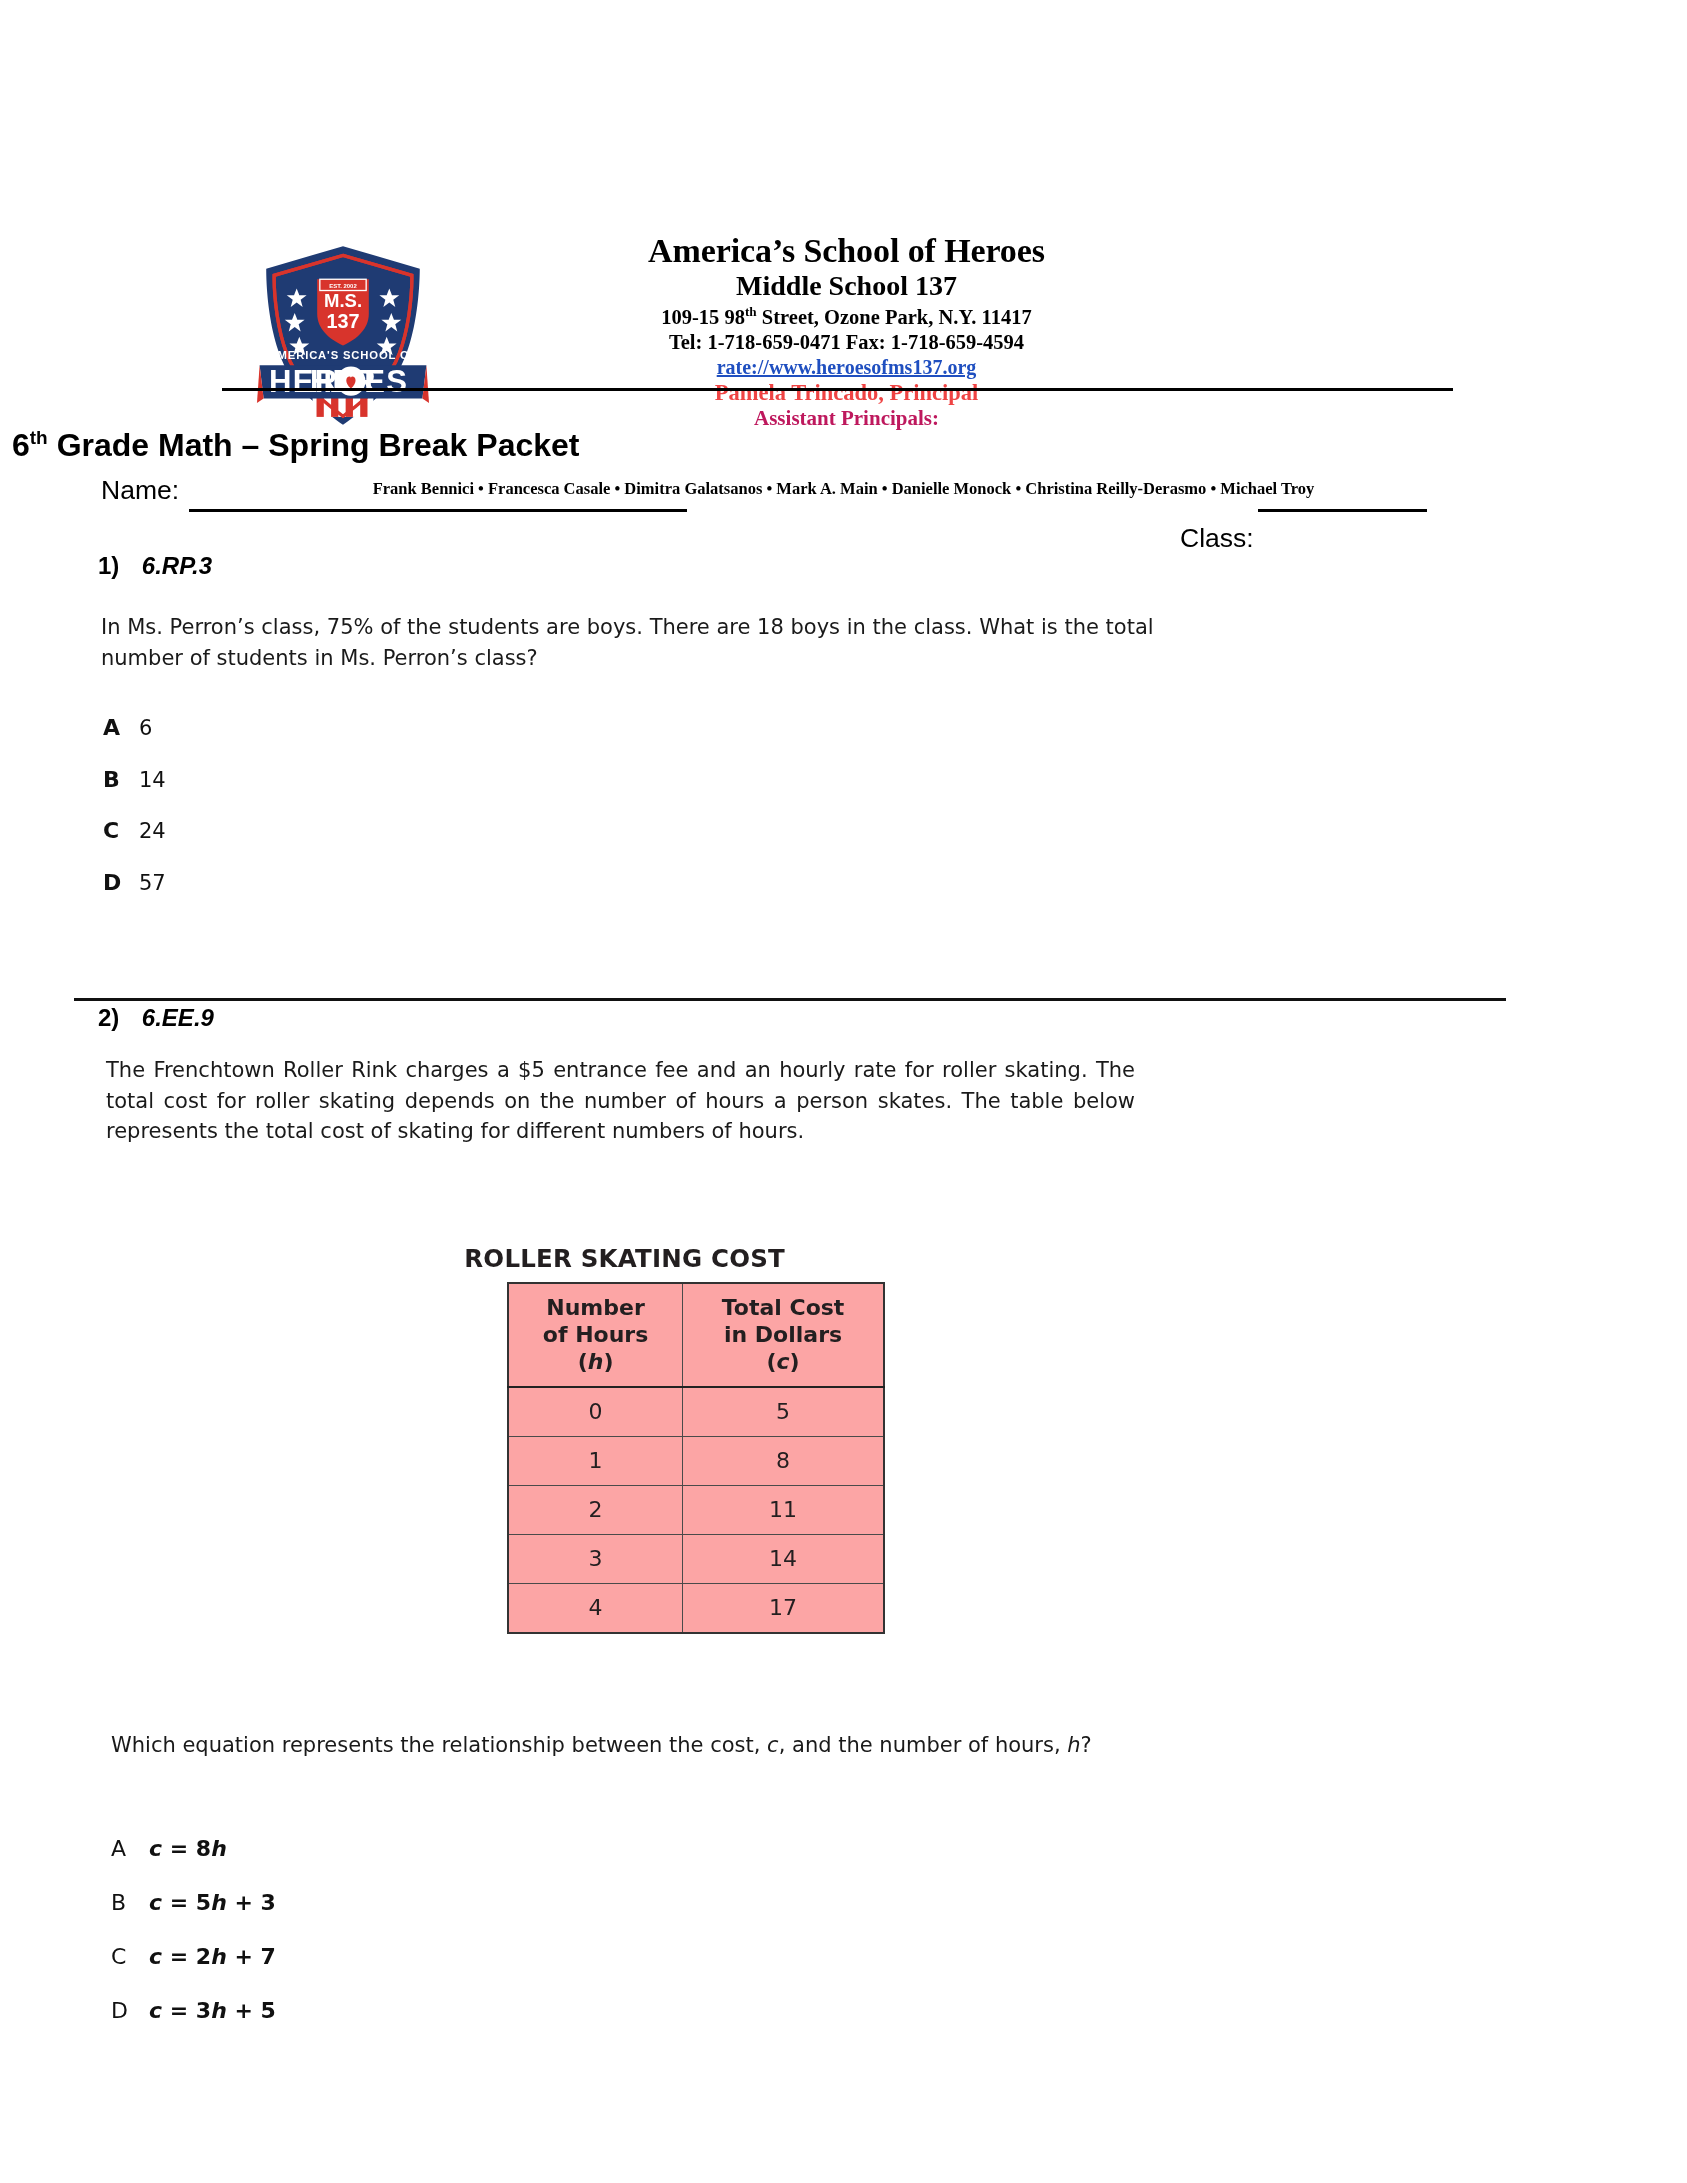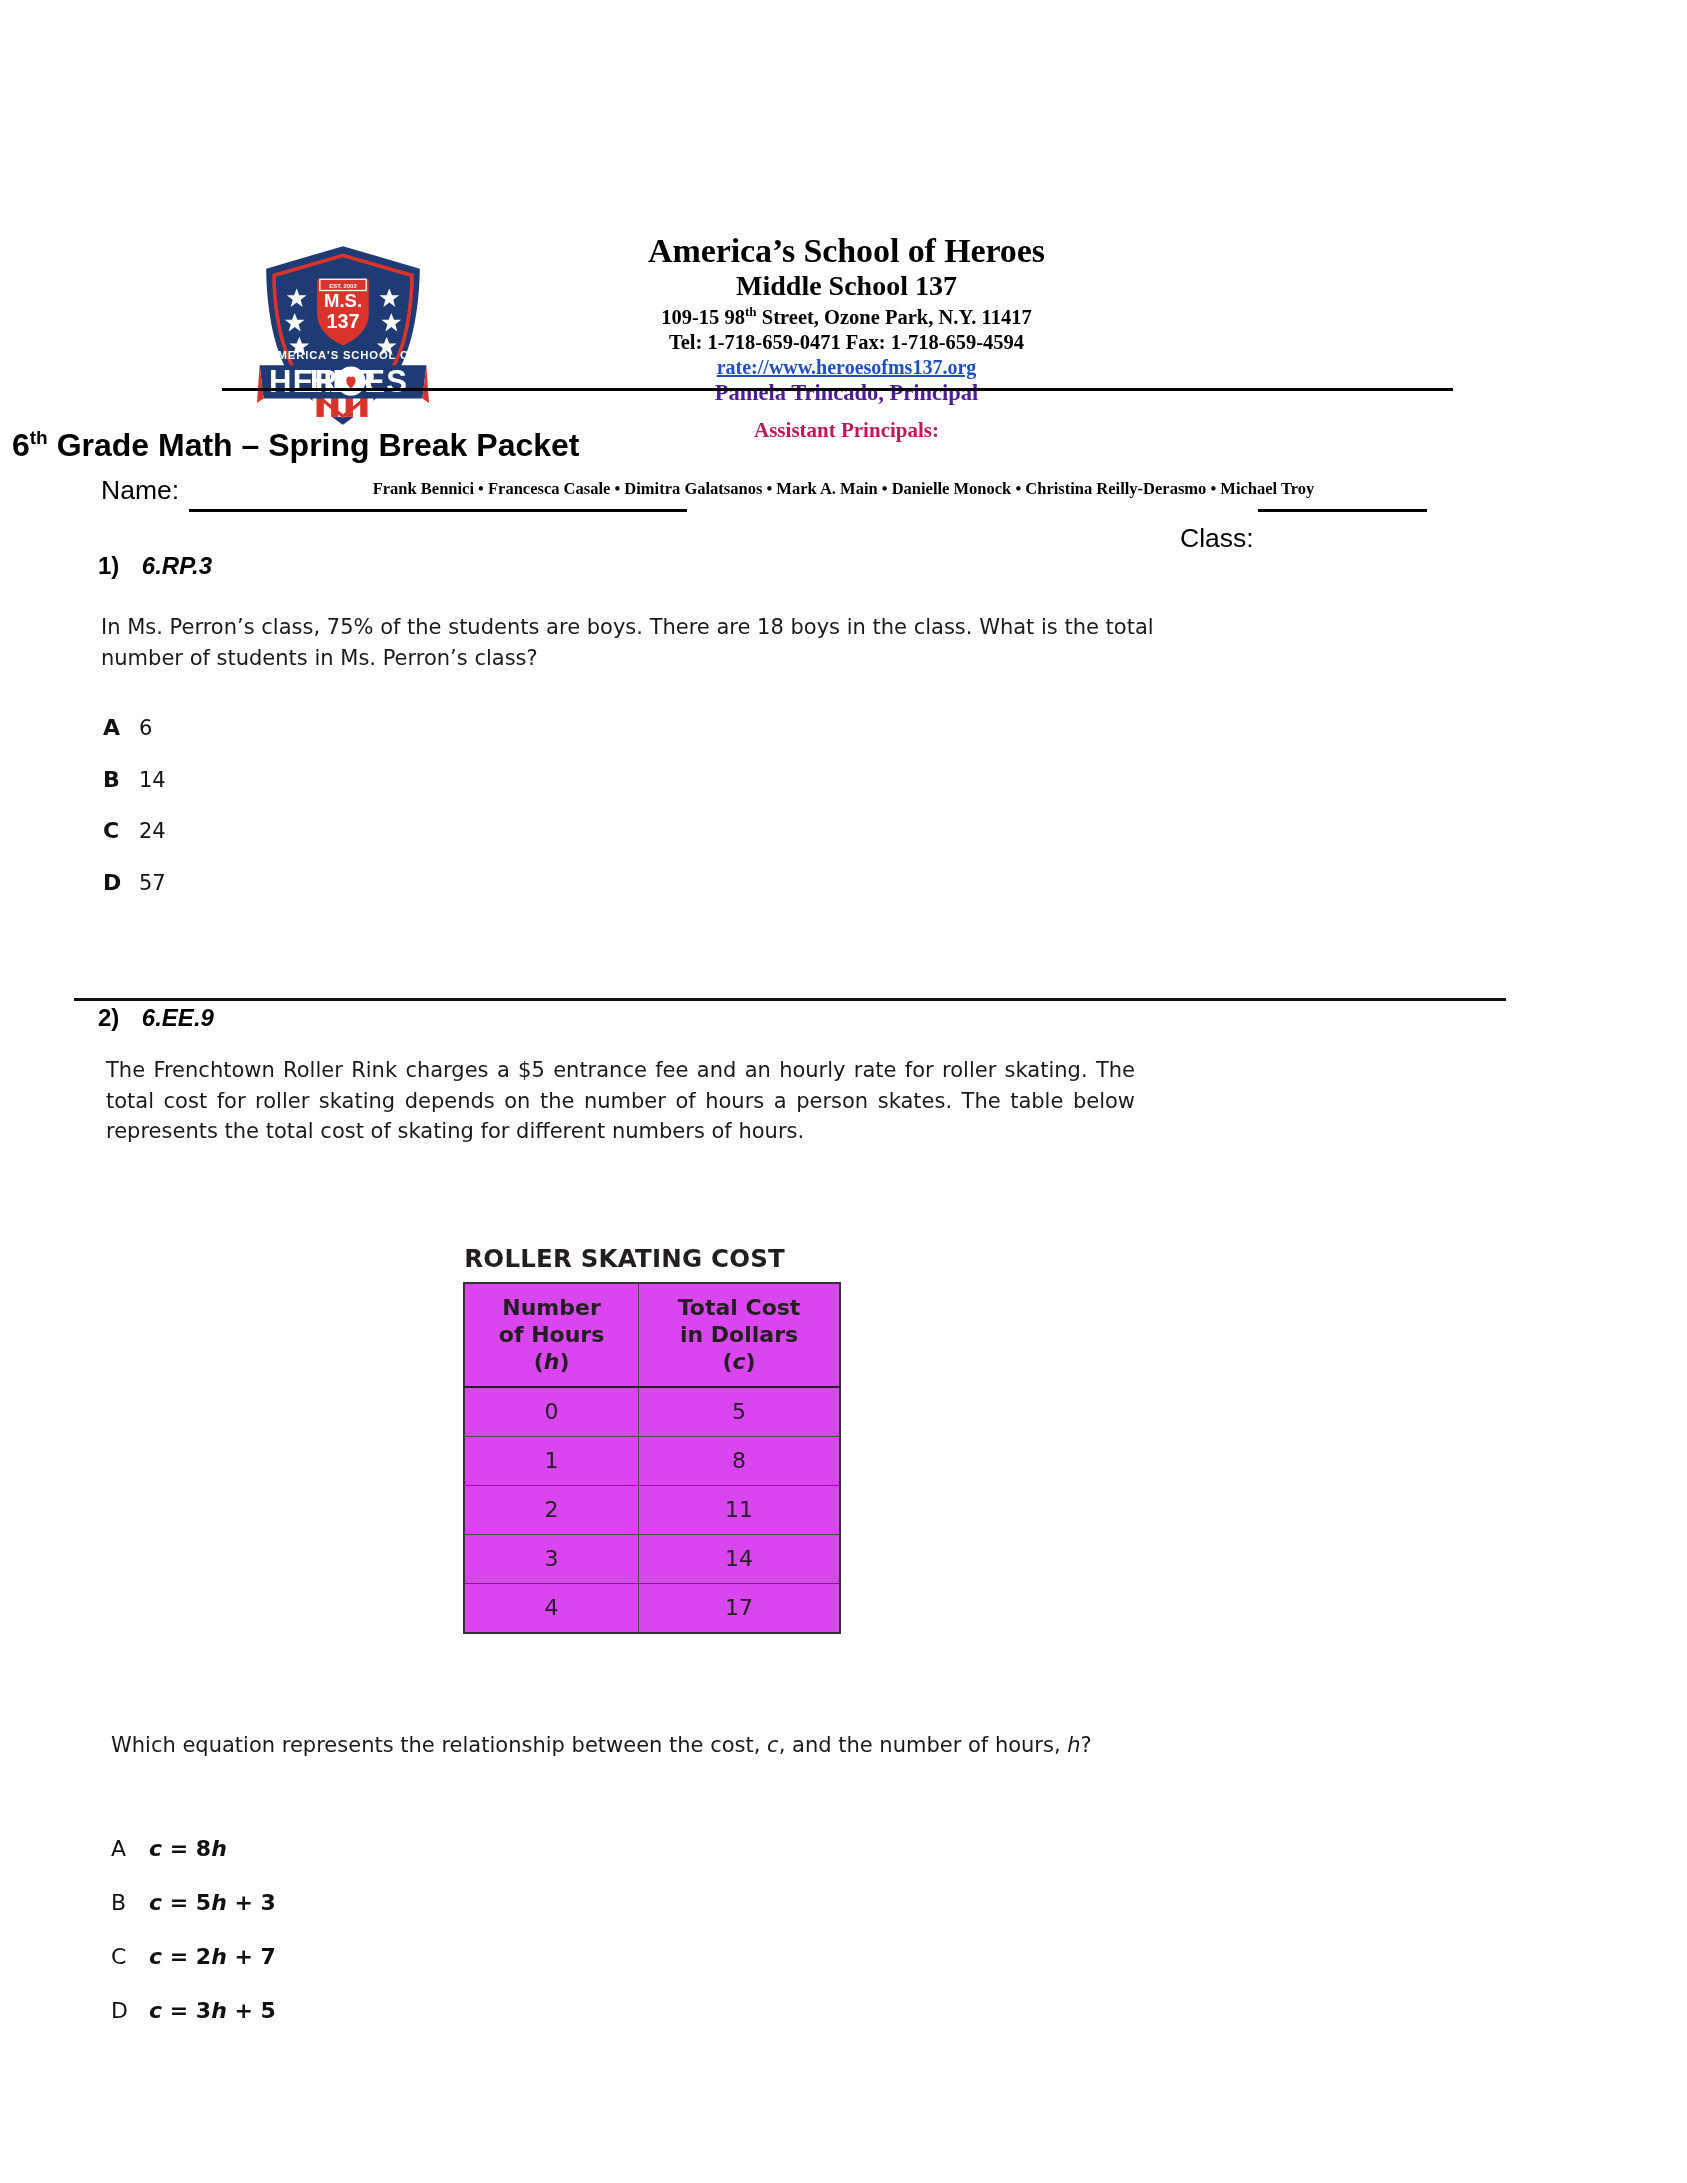--- a/index.html
+++ b/index.html
@@ -83,22 +83,22 @@
     font-size: 20px;
     color: #1f4fc0;
     text-decoration: underline;
     margin: 0 0 4.6px 0;
     display: block;
   }
   .principal {
     font-family: "Liberation Serif", serif;
     font-weight: bold;
     font-size: 22.5px;
-    color: #4c1d95;
-    margin: 0 0 16px 0;
+    color: #ef4444;
+    margin: 0 0 4px 0;
   }
   .ap-label {
     font-family: "Liberation Serif", serif;
     font-weight: bold;
     font-size: 21px;
     color: #be185d;
     margin: 0 0 2.6px 0;
   }
 
   .ap-names {
@@ -216,21 +216,22 @@
     font-weight: bold;
     font-size: 24.5px;
     color: #231f20;
     letter-spacing: 0.2px;
     text-align: left;
     margin: 0 0 9.3px 1.3px;
   }
   table.cost {
     border-collapse: collapse;
     width: 378px;
-    background: #d946ef;
+    background: #fca5a5;
+    margin-left: 44px;
   }
   table.cost th, table.cost td {
     border: 1.3px solid #4a4a4a;
     text-align: center;
     font-family: "DejaVu Sans", sans-serif;
     color: #231f20;
   }
   table.cost th {
     font-size: 22px;
     font-weight: bold;

